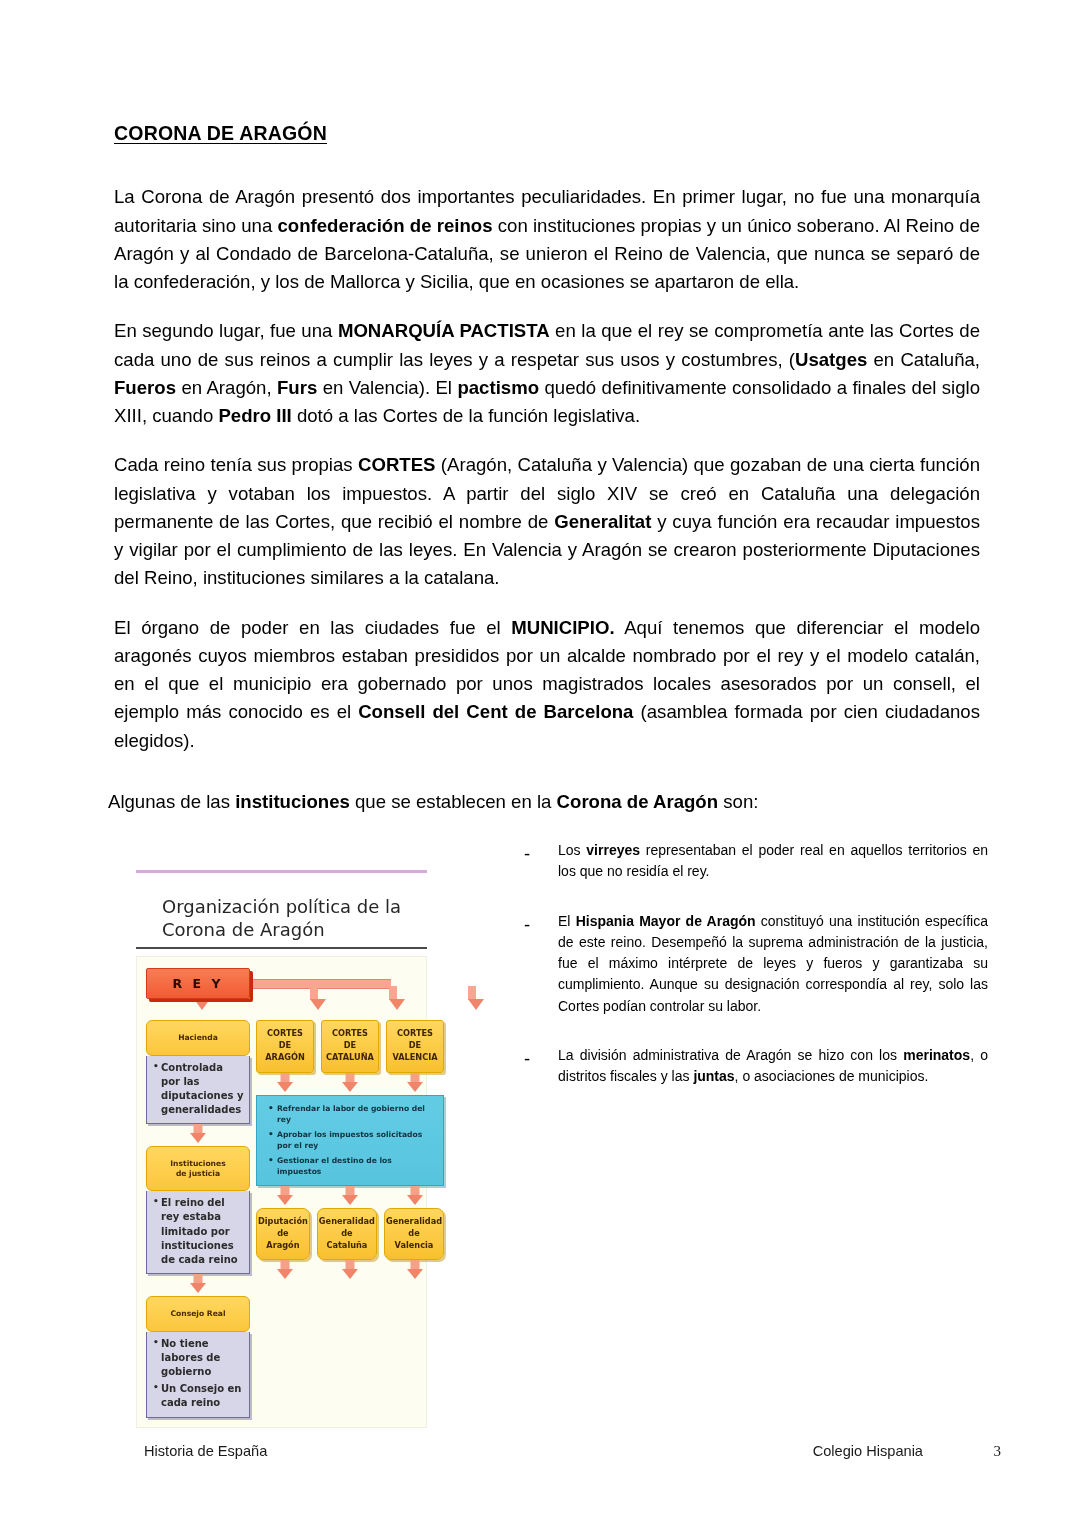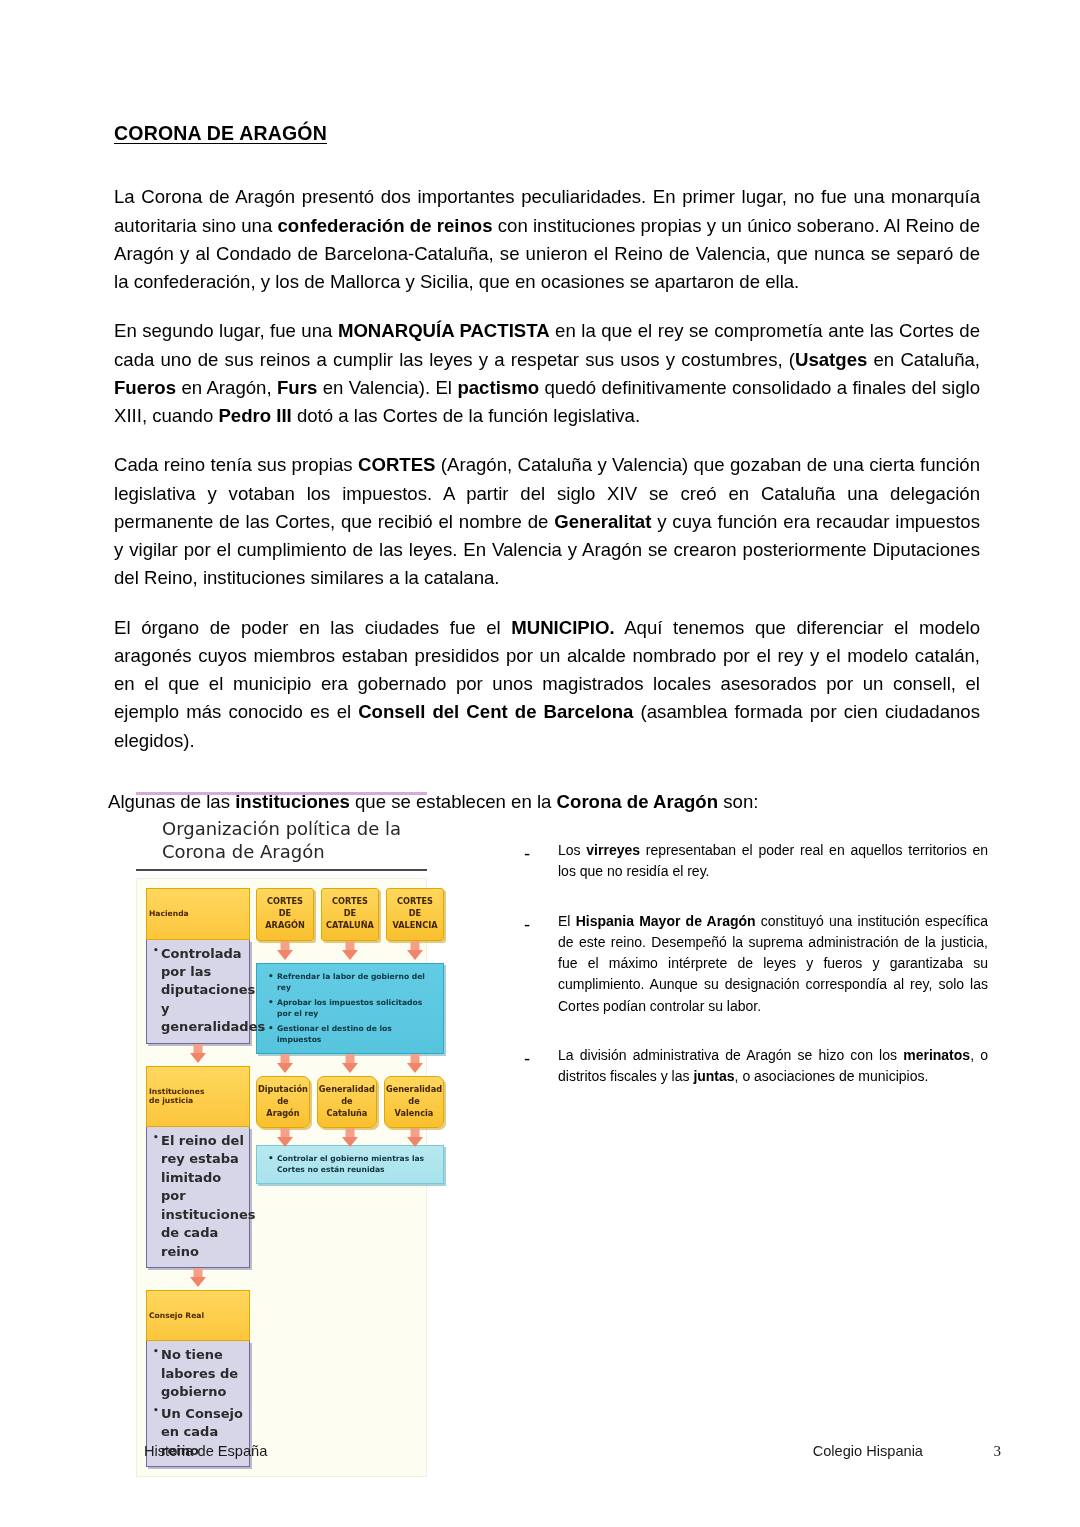--- a/index.html
+++ b/index.html
@@ -57,21 +57,21 @@
     top: 788px;
     width: 880px;
     font-size: 18.6px;
     line-height: 1.5;
   }
 
   
   .figure {
     position: absolute;
     left: 136px;
-    top: 792px;
+    top: 870px;
     width: 291px;
   }
   .fig-rule-top {
     height: 3px;
     background: #d9a8dd;
     width: 100%;
   }
   .fig-caption {
     font-family: "DejaVu Sans", sans-serif;
     font-size: 18px;
@@ -104,41 +104,42 @@
   .col-left { width: 104px; flex: none; }
   .col-right { flex: 1; }
 
   .hdr-box {
     background: linear-gradient(#ffd75e, #fcc63d);
     border: 1px solid #e0a800;
     color: #4a2a00;
     font-family: "DejaVu Sans", sans-serif;
     font-weight: bold;
     font-size: 7.6px;
-    padding: 20px 2px;
+    text-align: center;
+    padding: 12px 2px;
     line-height: 1.25;
     box-sizing: border-box;
-    border-radius: 0;
+    border-radius: 6px;
   }
   .lav-box {
     background: #d7d5e8;
     border: 1px solid #6e6a9c;
     border-top: none;
     box-sizing: border-box;
     padding: 5px 4px 6px 5px;
     box-shadow: 2px 2px 0 rgba(110,106,156,0.45);
   }
   .lav-box ul {
     margin: 0;
     padding: 0 0 0 9px;
     list-style: none;
   }
   .lav-box li {
     font-family: "DejaVu Sans", sans-serif;
-    font-size: 13px;
+    font-size: 10px;
     line-height: 1.42;
     color: #2b2b2b;
     font-weight: bold;
     position: relative;
     margin-bottom: 3px;
   }
   .lav-box li:last-child { margin-bottom: 0; }
   .lav-box li::before {
     content: "\2022";
     position: absolute;
@@ -362,20 +363,32 @@
   <div class="intro-line">Algunas de las <b>instituciones</b> que se establecen en la <b>Corona de Aragón</b> son:</div>
 
   <div class="figure">
     <div class="fig-rule-top"></div>
     <div class="fig-caption">Organización política de la
 Corona de Aragón</div>
     <div class="fig-rule-bot"></div>
 
     <div class="diagram">
 
+      <div class="rey-row">
+        <div class="rey-box">R E Y</div>
+        <div class="rey-bus"></div>
+        <div class="rey-drop" style="left:48px;"></div>
+        <div class="rey-head" style="left:52px;"></div>
+        <div class="rey-drop" style="left:164px;"></div>
+        <div class="rey-head" style="left:168px;"></div>
+        <div class="rey-drop" style="left:243px;"></div>
+        <div class="rey-head" style="left:247px;"></div>
+        <div class="rey-drop" style="left:322px;"></div>
+        <div class="rey-head" style="left:326px;"></div>
+      </div>
 
       <div class="diag-grid">
 
         <div class="col-left">
 
           <div>
             <div class="hdr-box">Hacienda</div>
             <div class="lav-box">
               <ul>
                   <li>Controlada por las diputaciones y generalidades</li>
@@ -484,25 +497,20 @@
                 <div class="arrow-v short"></div>
               </div>
             <div>
                 <div class="arrow-v short"></div>
               </div>
             <div>
                 <div class="arrow-v short"></div>
               </div>
           </div>
 
-          <div class="blue-box light">
-            <ul>
-                <li>Controlar el gobierno mientras las Cortes no están reunidas</li>
-              </ul>
-          </div>
 
         </div>
       </div>
     </div>
   </div>
 
   <div class="notes">
     <div class="note-item">
       <div class="note-dash">-</div>
       <div class="note-text">Los <b>virreyes</b> representaban el poder real en aquellos territorios en los que no residía el rey.</div>

